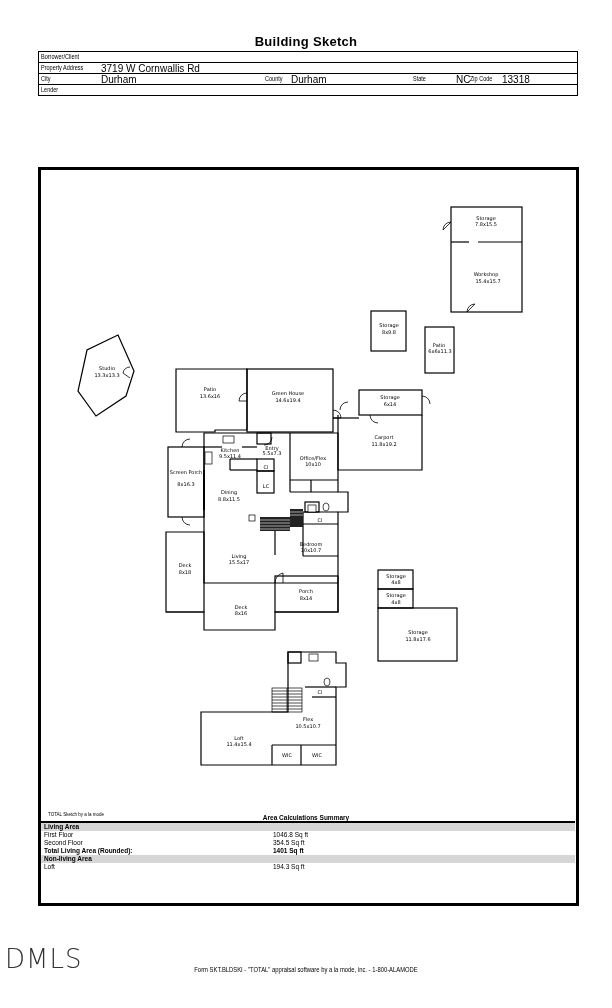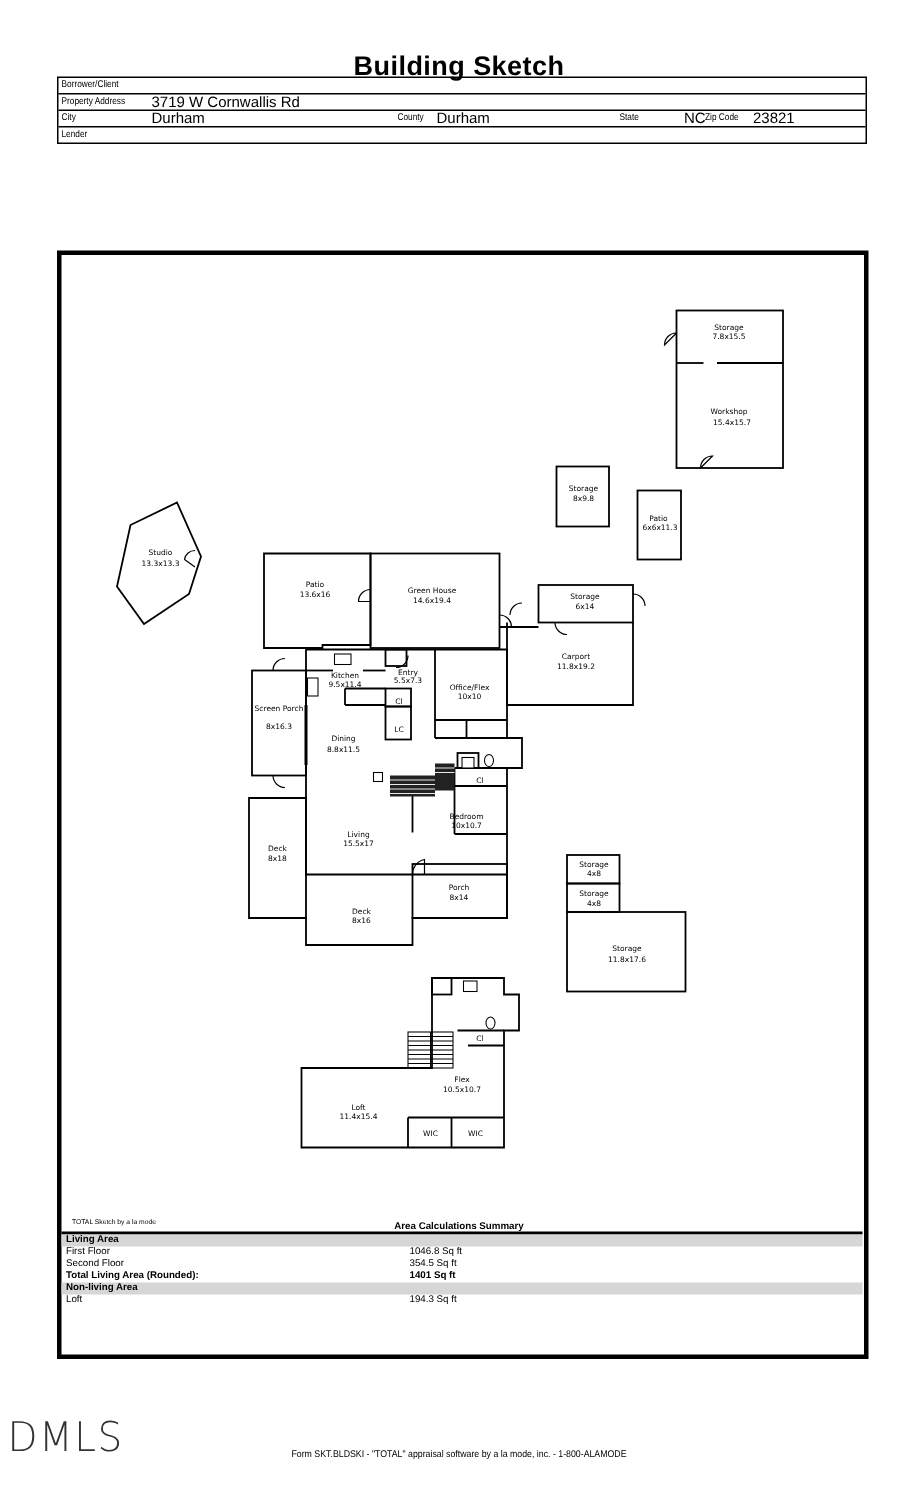--- a/index.html
+++ b/index.html
@@ -1,17 +1,17 @@
 <!DOCTYPE html>
 <html><head>
 <meta charset="utf-8">
 <style>
   html, body { margin:0; padding:0; background:#fff; }
   body { width:612px; height:1008px; position:relative; overflow:hidden; font-family:"Liberation Sans", sans-serif; color:#000; }
-  .title { position:absolute; left:0; width:612px; top:34px; text-align:center; font-weight:bold; font-size:18px; letter-spacing:0.3px; }
+  .title { position:absolute; left:0; width:612px; top:34px; text-align:center; font-weight:bold; font-size:13px; letter-spacing:0.3px; }
   .hdr { position:absolute; left:38px; top:51px; width:538px; border:1px solid #000; }
   .hdr .row { position:relative; height:10px; border-bottom:1px solid #000; font-size:7px; line-height:10px; }
   .hdr .row:last-child { border-bottom:none; }
   .hdr .lbl { position:absolute; top:0; font-size:6.5px; transform:scaleX(0.85); transform-origin:left; }
   .hdr .val { position:absolute; top:1px; font-size:10px; }
   .frame { position:absolute; left:38px; top:167px; width:535px; height:733px; border:3px solid #000; }
   .sketch { position:absolute; left:0; top:0; width:612px; height:1008px; }
   .credit { position:absolute; left:48px; top:812px; font-size:4.5px; }
   .acs-title { position:absolute; left:0; width:612px; top:814px; text-align:center; font-weight:bold; font-size:6.5px; }
   .acs { position:absolute; left:41px; top:821px; width:534px; border-top:2px solid #000; font-size:6.5px; }
@@ -38,21 +38,21 @@
     <span class="val" style="left:62px">3719 W Cornwallis Rd</span>
   </div>
   <div class="row">
     <span class="lbl" style="left:2px">City</span>
     <span class="val" style="left:62px">Durham</span>
     <span class="lbl" style="left:226px">County</span>
     <span class="val" style="left:252px">Durham</span>
     <span class="lbl" style="left:374px">State</span>
     <span class="val" style="left:417px">NC</span>
     <span class="lbl" style="left:431px">Zip Code</span>
-    <span class="val" style="left:463px">23821</span>
+    <span class="val" style="left:463px">13318</span>
   </div>
   <div class="row">
     <span class="lbl" style="left:2px">Lender</span>
     <span class="val" style="left:62px"></span>
   </div>
 </div>
 
 <div class="frame"></div>
 
 <svg class="sketch" viewBox="0 0 612 1008">

